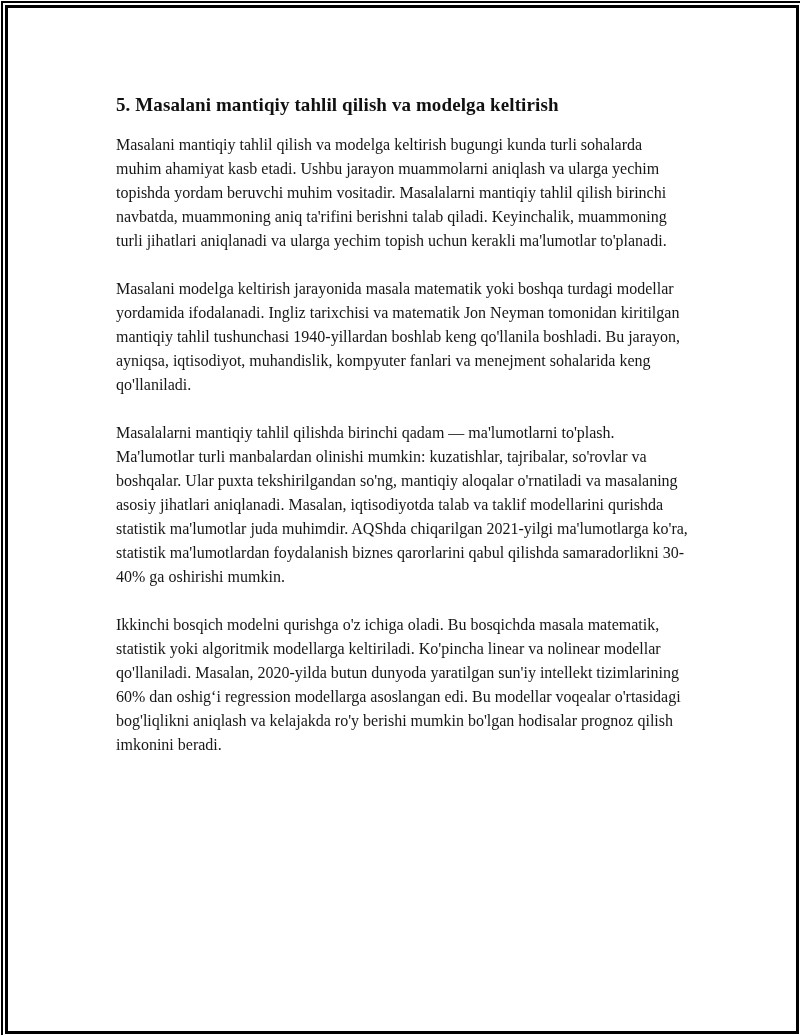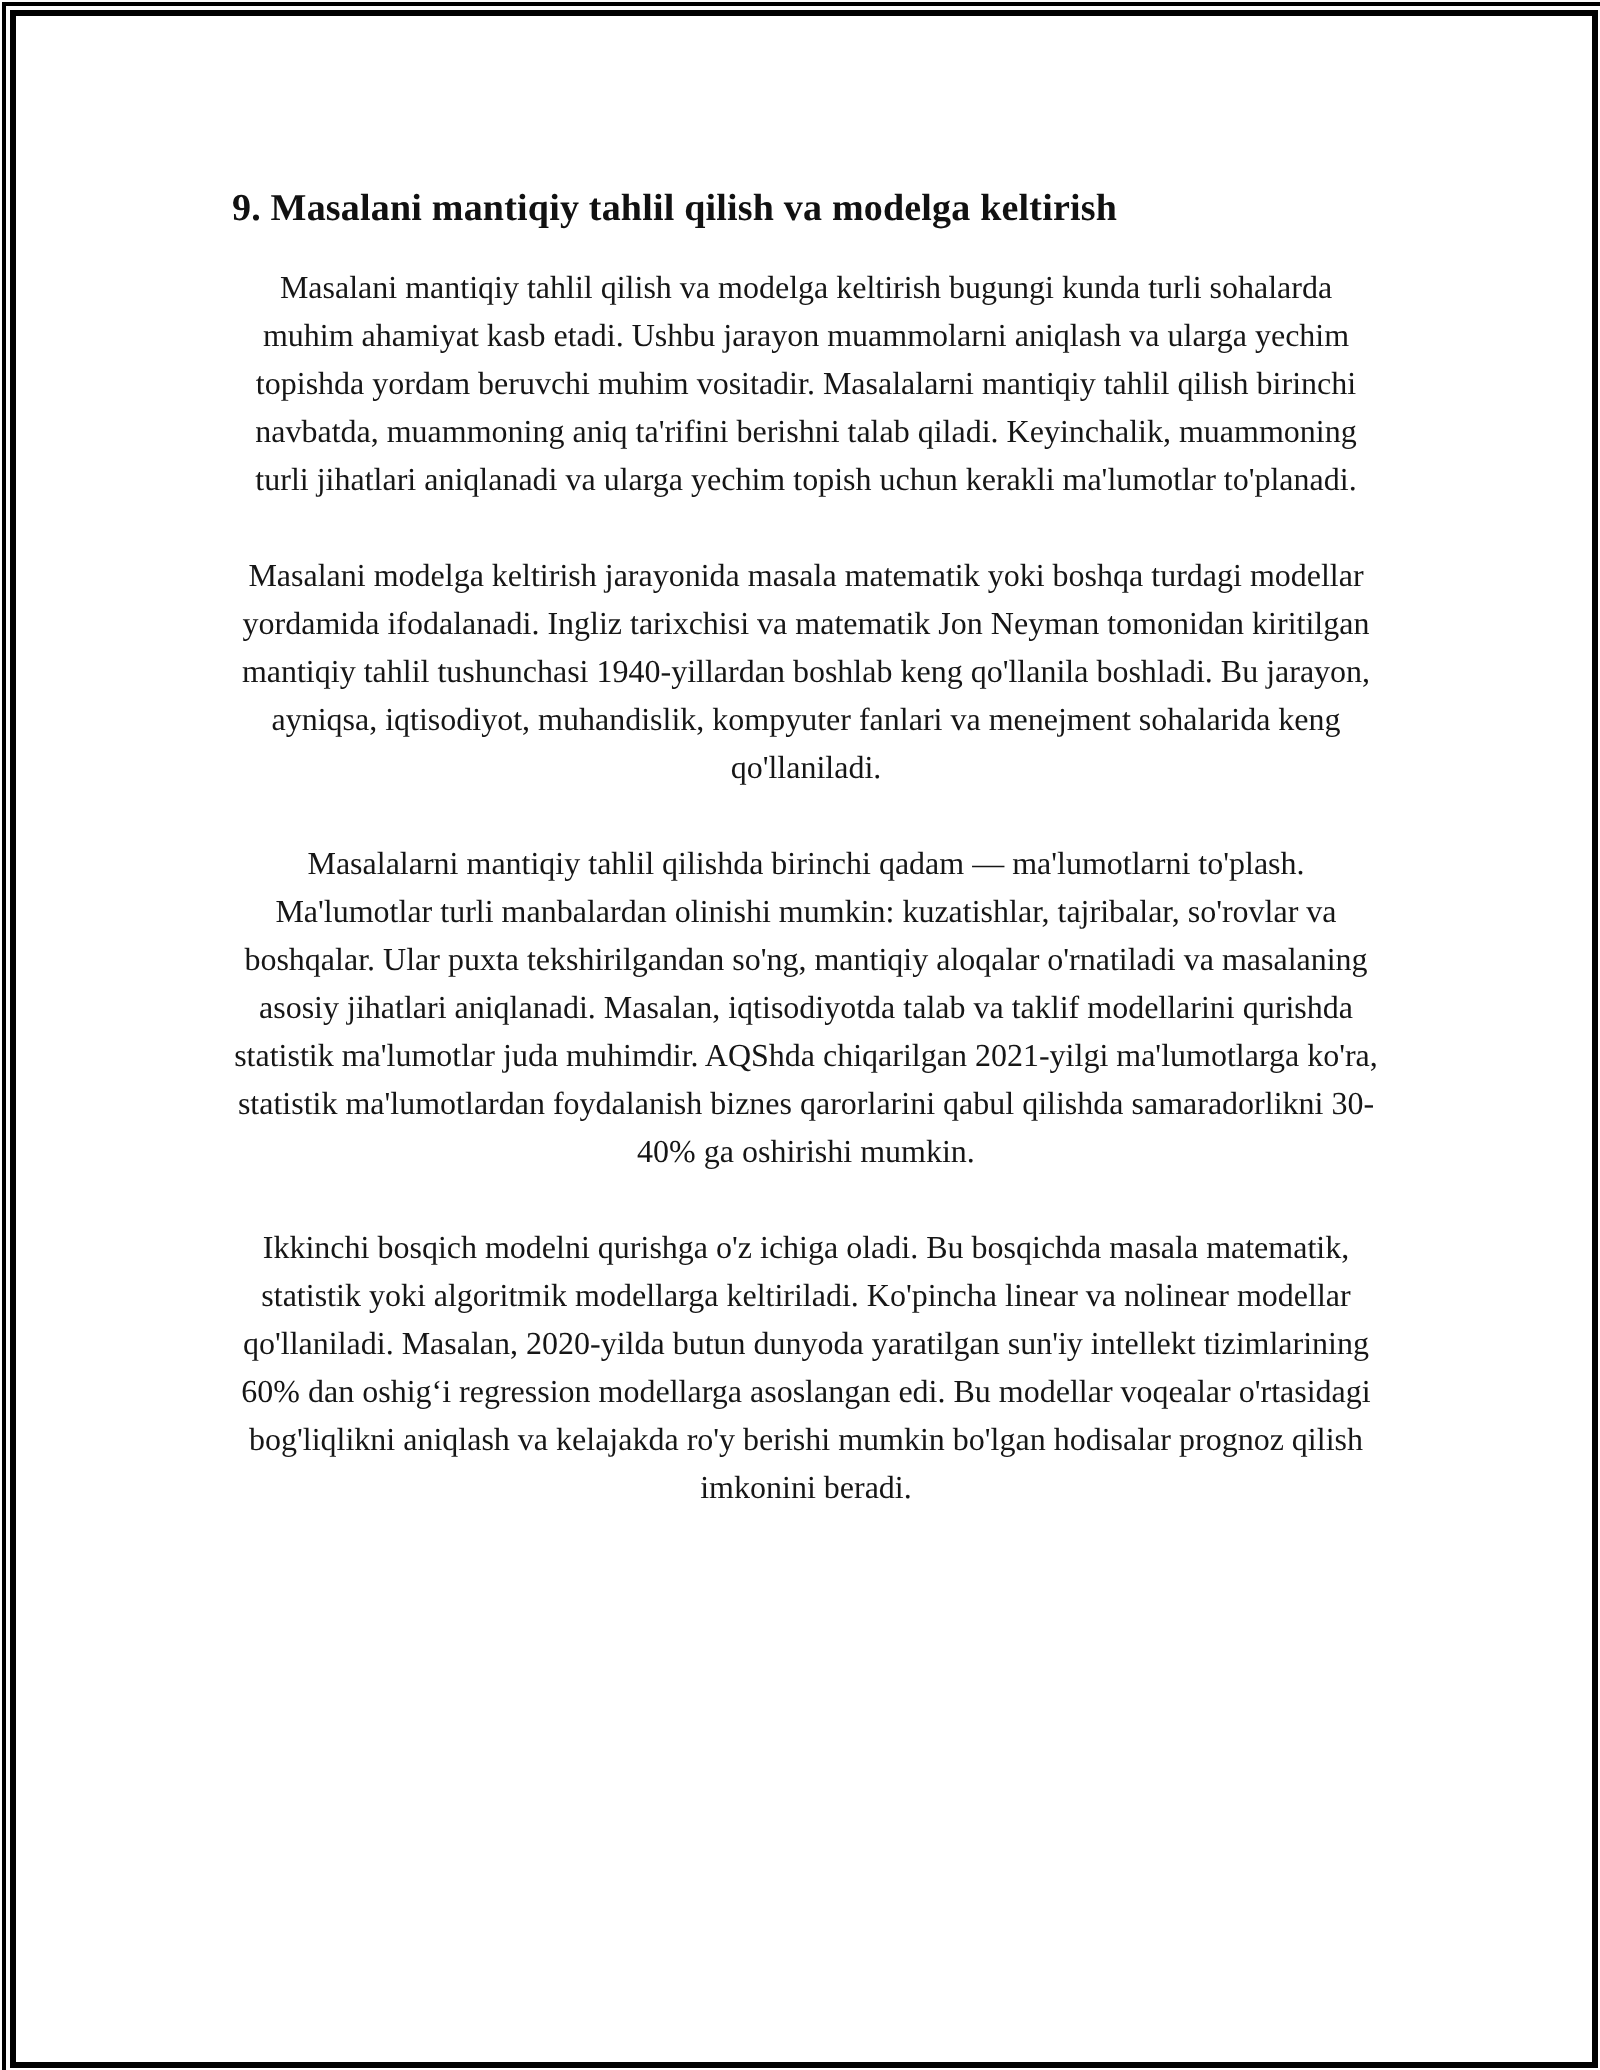--- a/index.html
+++ b/index.html
@@ -41,30 +41,30 @@
     line-height: 26px;
     font-weight: bold;
     margin: 0 0 15px 0;
     color: #111111;
     letter-spacing: 0.1px;
   }
   .doc-paragraph {
     font-size: 16px;
     line-height: 24px;
     margin: 0 0 24px 0;
-    text-align: center;
+    text-align: left;
     color: #161616;
   }
 </style>
 </head>
 <body>
 
 <div class="frame-outer">
   <div class="frame-inner">
     <div class="page-content">
-      <h1 class="doc-heading">9. Masalani mantiqiy tahlil qilish va modelga keltirish</h1>
+      <h1 class="doc-heading">5. Masalani mantiqiy tahlil qilish va modelga keltirish</h1>
       <p class="doc-paragraph">Masalani mantiqiy tahlil qilish va modelga keltirish bugungi kunda turli sohalarda muhim ahamiyat kasb etadi. Ushbu jarayon muammolarni aniqlash va ularga yechim topishda yordam beruvchi muhim vositadir. Masalalarni mantiqiy tahlil qilish birinchi navbatda, muammoning aniq ta'rifini berishni talab qiladi. Keyinchalik, muammoning turli jihatlari aniqlanadi va ularga yechim topish uchun kerakli ma'lumotlar to'planadi.</p>
       <p class="doc-paragraph">Masalani modelga keltirish jarayonida masala matematik yoki boshqa turdagi modellar yordamida ifodalanadi. Ingliz tarixchisi va matematik Jon Neyman tomonidan kiritilgan mantiqiy tahlil tushunchasi 1940-yillardan boshlab keng qo'llanila boshladi. Bu jarayon, ayniqsa, iqtisodiyot, muhandislik, kompyuter fanlari va menejment sohalarida keng qo'llaniladi.</p>
       <p class="doc-paragraph">Masalalarni mantiqiy tahlil qilishda birinchi qadam — ma'lumotlarni to'plash. Ma'lumotlar turli manbalardan olinishi mumkin: kuzatishlar, tajribalar, so'rovlar va boshqalar. Ular puxta tekshirilgandan so'ng, mantiqiy aloqalar o'rnatiladi va masalaning asosiy jihatlari aniqlanadi. Masalan, iqtisodiyotda talab va taklif modellarini qurishda statistik ma'lumotlar juda muhimdir. AQShda chiqarilgan 2021-yilgi ma'lumotlarga ko'ra, statistik ma'lumotlardan foydalanish biznes qarorlarini qabul qilishda samaradorlikni 30-40% ga oshirishi mumkin.</p>
       <p class="doc-paragraph">Ikkinchi bosqich modelni qurishga o'z ichiga oladi. Bu bosqichda masala matematik, statistik yoki algoritmik modellarga keltiriladi. Ko'pincha linear va nolinear modellar qo'llaniladi. Masalan, 2020-yilda butun dunyoda yaratilgan sun'iy intellekt tizimlarining 60% dan oshigʻi regression modellarga asoslangan edi. Bu modellar voqealar o'rtasidagi bog'liqlikni aniqlash va kelajakda ro'y berishi mumkin bo'lgan hodisalar prognoz qilish imkonini beradi.</p>
     </div>
   </div>
 </div>
 
 </body></html>

